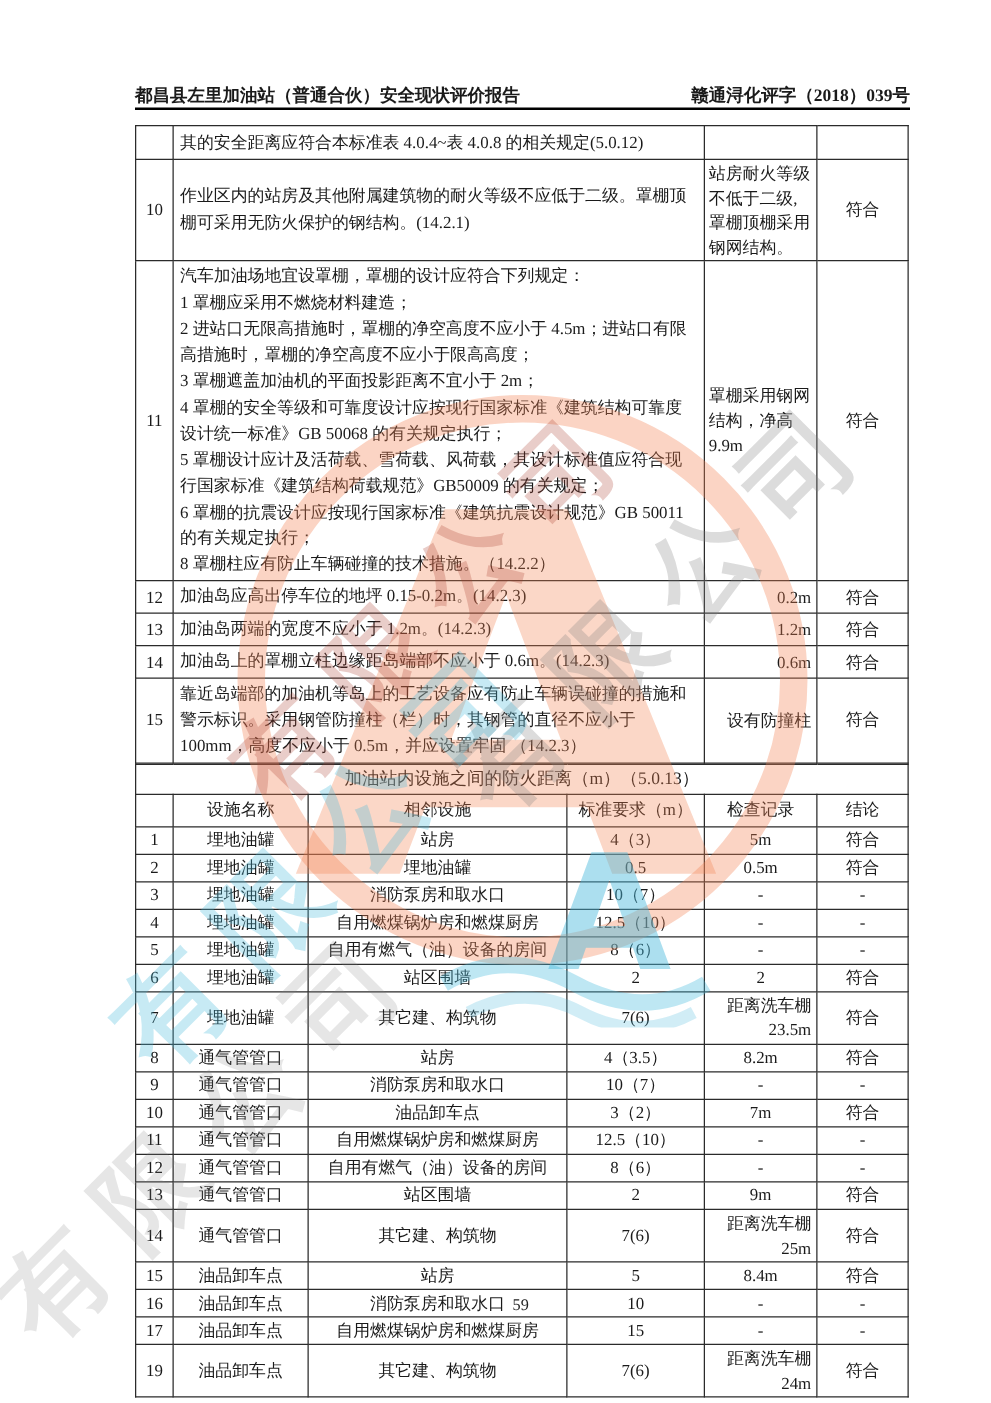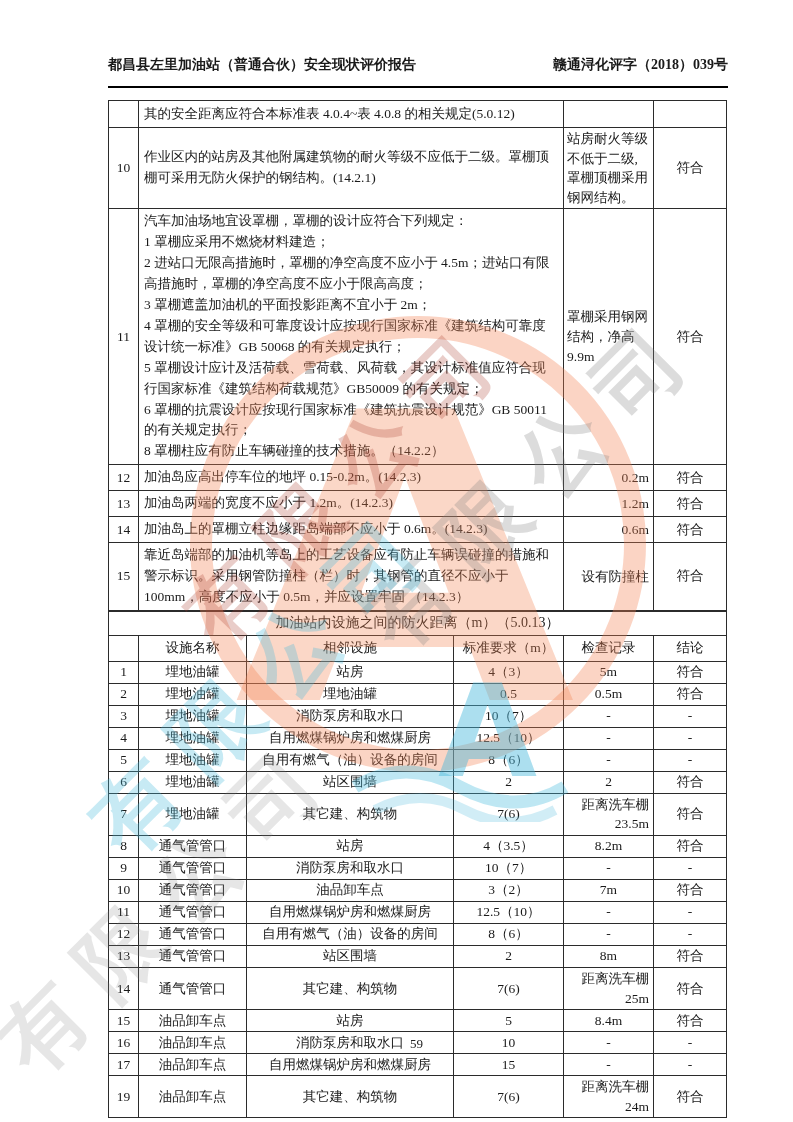--- a/index.html
+++ b/index.html
@@ -3,21 +3,21 @@
 <meta charset="utf-8">
 <style>
   * { margin:0; padding:0; box-sizing:border-box; }
   html,body { background:#ffffff; }
   body { font-family:"Liberation Serif", serif; color:#1a1a1a; }
   .page { position:relative; width:793px; height:1122px; background:#fff; overflow:hidden; }
 
   
   .hdr { position:absolute; left:108px; top:60px; width:620px; height:28px;
          border-bottom:2px solid #000; display:flex; justify-content:space-between; align-items:flex-end;
-         padding-bottom:12px; }
+         padding-bottom:0; }
   .hdr span { font-weight:bold; font-size:14px; white-space:nowrap; }
 
   
   .tblwrap { position:absolute; left:108px; top:100px; width:618px; }
   table { border-collapse:collapse; width:618px; table-layout:fixed; }
   td, th { border:1px solid #2b2b2b; font-size:13.5px; vertical-align:middle;
            padding:1px 4px; overflow:hidden; }
   .t1 col.c-no { width:30px; } .t1 col.c-content { width:425px; }
   .t1 col.c-rec { width:90px; } .t1 col.c-res { width:73px; }
   .t2 col.c-no { width:30px; } .t2 col.c-name { width:108px; }
@@ -242,21 +242,21 @@
             <td class="center">自用有燃气（油）设备的房间</td>
             <td class="center">8（6）</td>
             <td class="center">-</td>
             <td class="center">-</td>
           </tr>
           <tr>
             <td class="center">13</td>
             <td class="center">通气管管口</td>
             <td class="center">站区围墙</td>
             <td class="center">2</td>
-            <td class="center">8m</td>
+            <td class="center">9m</td>
             <td class="center">符合</td>
           </tr>
           <tr class="tall">
             <td class="center">14</td>
             <td class="center">通气管管口</td>
             <td class="center">其它建、构筑物</td>
             <td class="center">7(6)</td>
             <td class="center rec">距离洗车棚 25m</td>
             <td class="center">符合</td>
           </tr>

